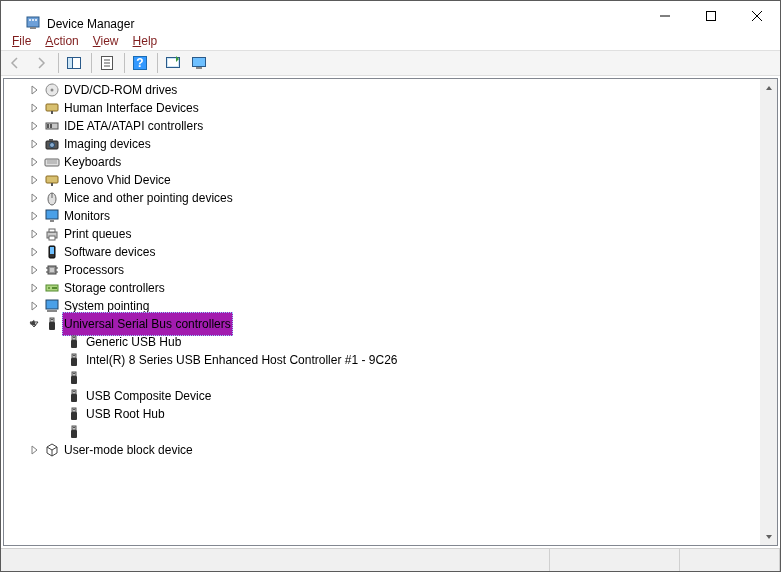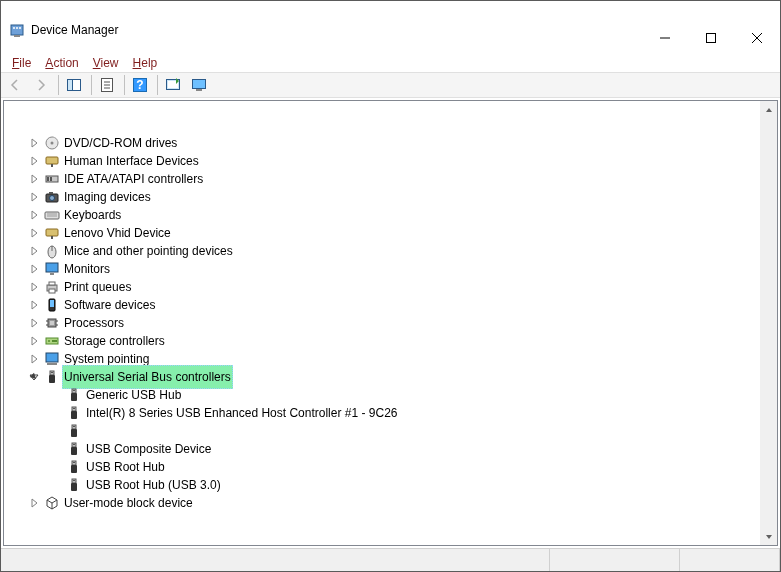--- a/index.html
+++ b/index.html
@@ -1,48 +1,48 @@
 <!DOCTYPE html>
 <html><head>
 <meta charset="utf-8">
 <style>
 * { box-sizing: border-box; margin: 0; padding: 0; font-family: "Segoe UI", Tahoma, sans-serif; font-size: 12px; }
 html, body { width: 781px; height: 572px; background: #fff; overflow: hidden; }
 
 .window { width: 781px; height: 572px; border: 1px solid #5a5a5a; background: #fff; display: flex; flex-direction: column; }
 
 
-.titlebar { height: 30px; display: flex; align-items: flex-start; background: #fff; padding-left: 8px; margin-top: 22px; }
+.titlebar { height: 30px; display: flex; align-items: flex-end; background: #fff; padding-left: 24px; }
 .titlebar .app-icon { width: 16px; height: 16px; margin-right: 6px; }
 .titlebar .title { flex: 1; font-size: 12px; color: #000; }
 .titlebar .win-btn { width: 46px; height: 30px; display: flex; align-items: center; justify-content: center; color: #000; }
 
 
 .menubar { height: 19px; display: flex; align-items: center; padding: 0 4px; background: #fff; }
 .menubar .menu-item { padding: 1px 7px; font-size: 12px; color: #7f1d1d; }
 .menubar .mn-underline { text-decoration: underline; }
 
 
 .toolbar { height: 26px; border-top: 1px solid #e0e0e0; border-bottom: 1px solid #e0e0e0; background: #f5f5f5; display: flex; align-items: center; padding: 0 2px; gap: 0; }
 .toolbar .tb-btn { width: 24px; height: 22px; display: flex; align-items: center; justify-content: center; margin-right: 2px; border: 1px solid transparent; }
 .toolbar .tb-sep { width: 1px; height: 20px; background: #c0c0c0; margin: 0 3px; }
 .toolbar .tb-btn.disabled { opacity: 0.4; }
 
 
 .tree-wrap { flex: 1; display: flex; border: 1px solid #828790; margin: 2px; position: relative; }
-.tree { flex: 1; overflow: auto; padding: 2px 0; margin-top: 31px; }
+.tree { flex: 1; overflow: auto; padding: 2px 0; }
 .scrollbar { width: 17px; background: #f0f0f0; display: flex; flex-direction: column; }
 .scroll-arrow { height: 17px; display:flex; align-items:center; justify-content:center; color:#606060;}
 .scroll-thumb { flex:1; margin:0; }
 
 .node { display: flex; align-items: center; height: 18px; padding-left: 6px; white-space: nowrap; }
 .node .disc { width: 16px; height: 16px; display: flex; align-items: center; justify-content: center; color: #5a5a5a; cursor: pointer; font-size:10px;}
 .node .dev-icon { width: 16px; height: 16px; margin: 0 2px; display:flex; align-items:center; justify-content:center;}
 .node .label { padding: 0 2px; font-size: 12px; color: #000; }
-.node.selected .label { background: #86efac; border: 1px dotted #99d1ff; padding:4px 1px;}
+.node.selected .label { background: #a21caf; border: 1px dotted #99d1ff; padding:4px 1px;}
 .child { padding-left: 22px; }
 .grandchild { padding-left: 44px; }
 
 
 .statusbar { height: 23px; border-top: 1px solid #d0d0d0; background: #f0f0f0; display:flex; }
 .statusbar .pane { border-right: 1px solid #d0d0d0; }
 .statusbar .pane:nth-child(1){ flex:1;}
 .statusbar .pane:nth-child(2){ width:130px;}
 .statusbar .pane:nth-child(3){ width:100px;}
 
@@ -405,21 +405,20 @@
         </div>
         <div class="node grandchild">
           <span class="disc"></span>
           <span class="dev-icon">
             <svg width="16" height="16" viewBox="0 0 16 16">
               <rect x="6" y="2" width="4" height="4" fill="#c0c0c0" stroke="#555"></rect>
               <rect x="5" y="6" width="6" height="8" rx="1" fill="#333"></rect>
               <rect x="7" y="3" width="2" height="1" fill="#555"></rect>
             </svg>
           </span>
-          <span class="label">USB Root Hub (USB 3.0)</span>
         </div>
         <div class="node child">
           <span class="disc">
             <svg width="10" height="10">
               <path d="M3 1 L8 5 L3 9 Z" fill="none" stroke="#808080" stroke-width="1"></path>
             </svg>
           </span>
           <span class="dev-icon">
             <svg width="16" height="16" viewBox="0 0 16 16">
               <path d="M8 2 L13 5 L13 11 L8 14 L3 11 L3 5 Z" fill="none" stroke="#444" stroke-width="1"></path>

